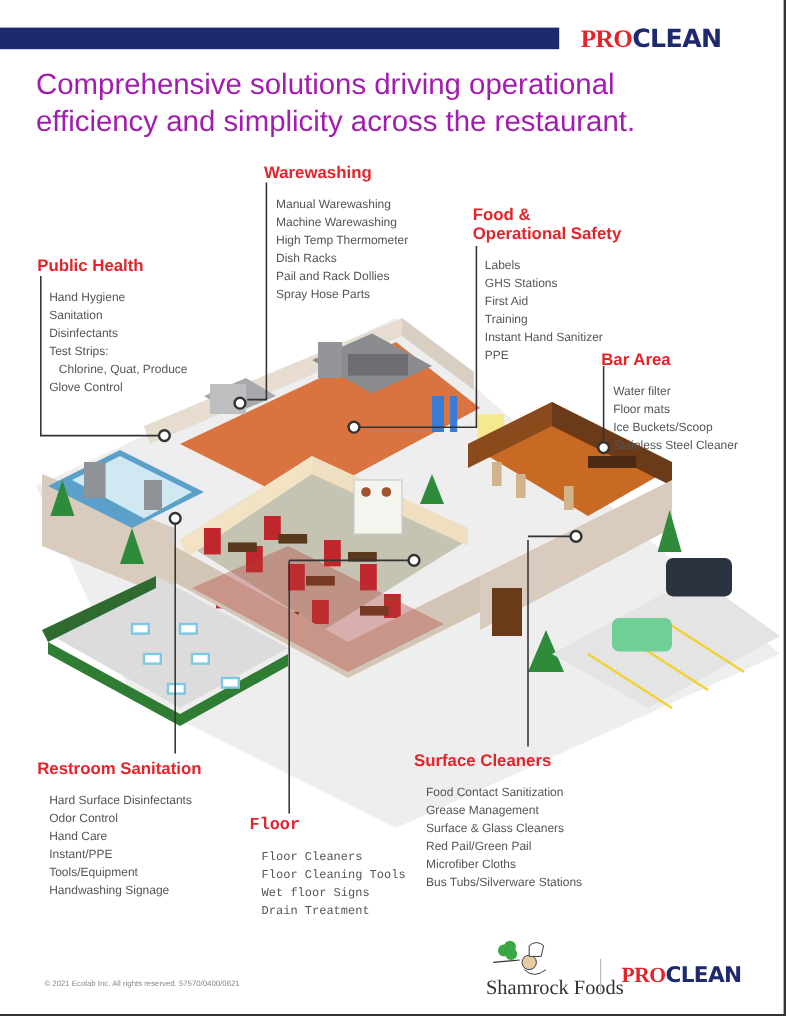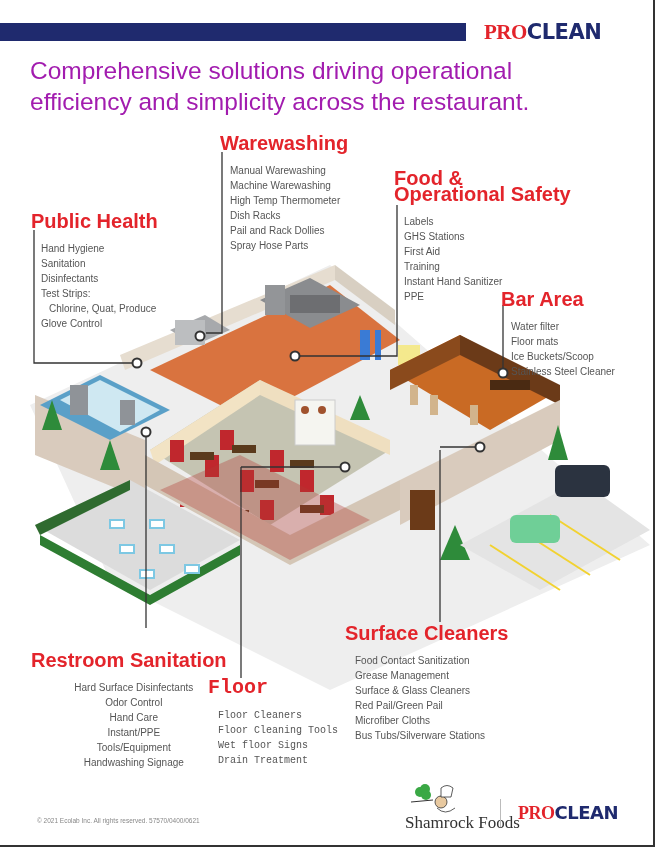--- a/index.html
+++ b/index.html
@@ -7,21 +7,21 @@
   body { position:relative; font-family:"Liberation Sans", sans-serif; }
   .frame { position:absolute; left:0; top:0; width:655px; height:847px; border-right:2px solid #333; border-bottom:2px solid #333; }
   .topbar { position:absolute; left:0; top:23px; width:466px; height:18px; background:#1f2a6e; }
   .logo { position:absolute; font-weight:900; font-family:"DejaVu Sans", sans-serif; letter-spacing:-0.5px; }
   .logo .pro { color:#e3242b;font-family:Liberation Serif, serif; }
   .logo .clean { color:#1f2a6e; }
   .logo-top { left:484px; top:20px; font-size:21px; }
   .headline { position:absolute; left:30px; top:55px; width:600px; color:#a21caf; font-size:24.5px; line-height:31px; font-weight:400; }
   .illus { position:absolute; left:0; top:0; width:655px; height:847px; }
   .cat { position:absolute; }
-  .cat h3 { color:#e3242b; font-size:20px; font-weight:700; line-height:16px; }
+  .cat h3 { color:#e3242b; font-size:14px; font-weight:700; line-height:16px; }
   .cat ul { list-style:none; margin-top:12px; }
   .cat li { color:#555; font-size:10px; line-height:15px; padding-left:10px; }
   .cat li.sub { padding-left:18px; }
   .footer-copy { position:absolute; left:37px; top:817px; font-size:6.5px; color:#888; }
   .shamrock { position:absolute; left:403px; top:782px; width:90px; height:46px; }
   .shamrock-text { position:absolute; left:405px; top:813px; font-family:"Liberation Serif", serif; font-size:17px; color:#333; }
   .divider { position:absolute; left:500px; top:799px; width:1px; height:28px; background:#bbb; }
   .logo-bottom { left:518px; top:802px; font-size:18px; }
 </style>
 </head>
@@ -199,21 +199,21 @@
 <div class="cat" style="left:501px; top:291px;">
   <h3>Bar Area</h3>
   <ul>
     <li>Water filter</li>
     <li>Floor mats</li>
     <li>Ice Buckets/Scoop</li>
     <li>Stainless Steel Cleaner</li>
   </ul>
 </div>
 
-<div class="cat" style="left:31px; top:652px;text-align:center;">
+<div class="cat" style="left:31px; top:632px;">
   <h3>Restroom Sanitation</h3>
   <ul>
     <li>Hard Surface Disinfectants</li>
     <li>Odor Control</li>
     <li>Hand Care</li>
     <li>Instant/PPE</li>
     <li>Tools/Equipment</li>
     <li>Handwashing Signage</li>
   </ul>
 </div>

